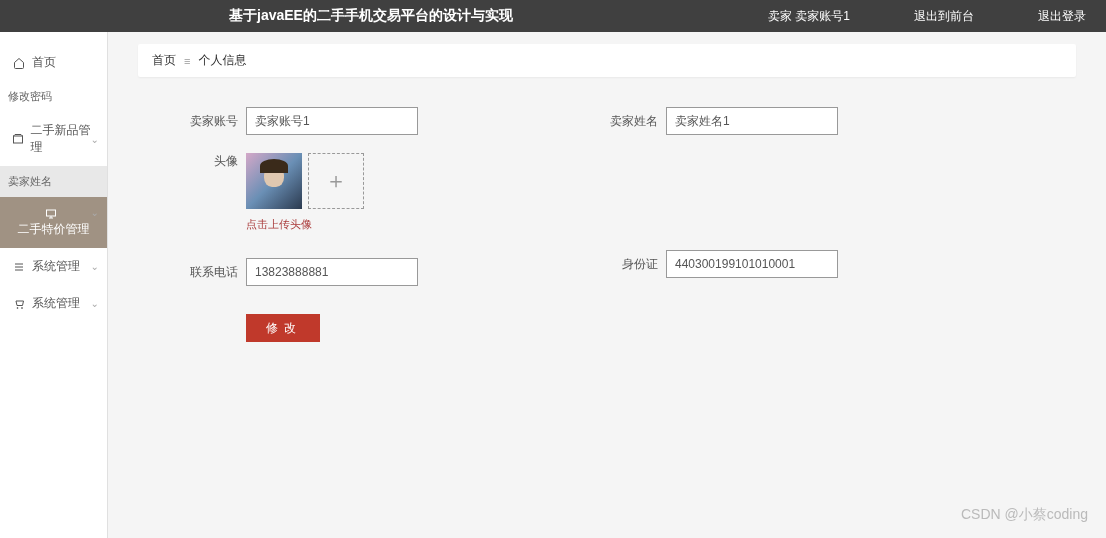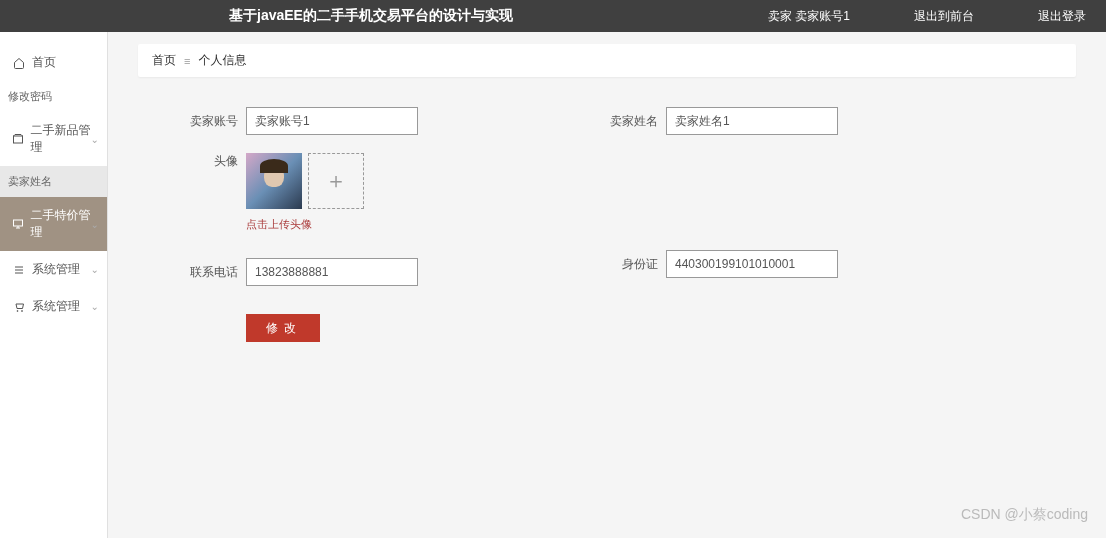--- a/index.html
+++ b/index.html
@@ -49,20 +49,21 @@
     .menu-icon { width: 14px; height: 14px; margin-right: 6px; display:inline-flex; align-items:center; justify-content:center; }
     .submenu-item {
       padding: 8px 12px 8px 8px;
       font-size: 11px;
       color: #666;
       cursor: pointer;
     }
     .submenu-item.active, .menu-item.hovered {
       background: #a09283;
       color: #fff;
+      flex-direction: column;
     }
     .submenu-item.light { background: #e8e8e8; }
     
     .main {
       flex: 1;
       padding: 12px 30px;
       overflow: auto;
     }
     .breadcrumb {
       background: #fff;

